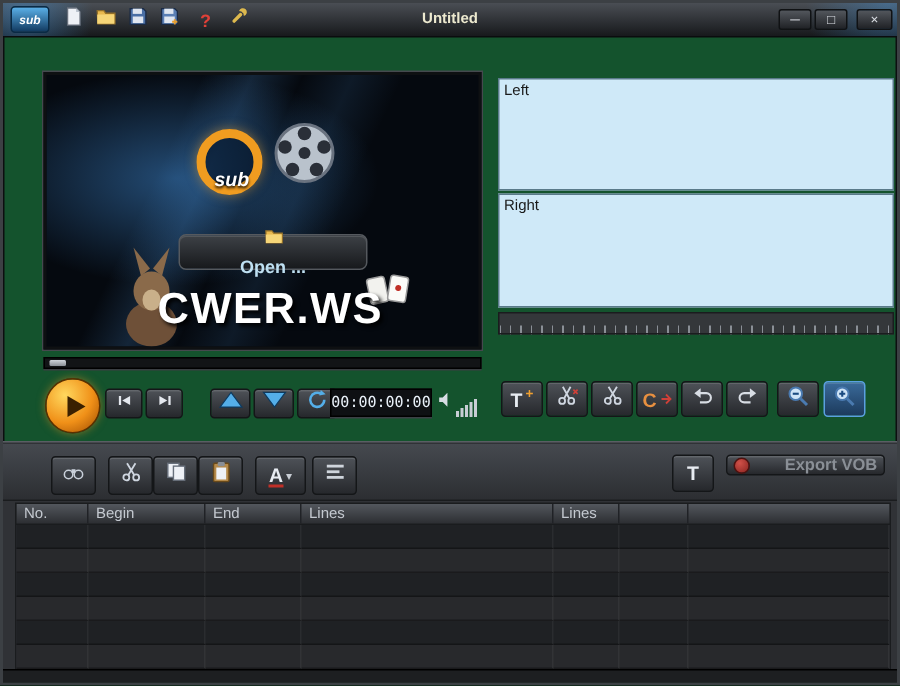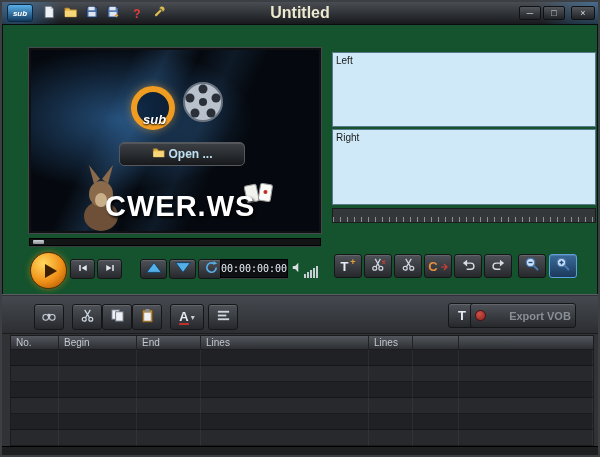--- a/index.html
+++ b/index.html
@@ -10,43 +10,43 @@
     background:
       radial-gradient(circle at 14px 8px, rgba(70,150,220,.45), transparent 46px),
       radial-gradient(circle at 590px 0px, rgba(70,150,220,.40), transparent 55px),
       linear-gradient(#4a4e54,#17191c);
     border-bottom:1px solid #0a0c0e;}
   .appicon{position:absolute;left:5px;top:2px;width:26px;height:18px;border-radius:3px;
     background:linear-gradient(#5ab0e8,#123a60);border:1px solid #0a2a44;box-sizing:border-box;
     color:#fff;font-size:8px;font-style:italic;font-weight:bold;display:flex;align-items:center;justify-content:center;}
   .tbtn{position:absolute;top:4px;height:15px;display:flex;align-items:center;justify-content:center;}
   #title{position:absolute;left:0;top:0;width:100%;height:22px;line-height:22px;text-align:center;
-    color:#ece9cf;font-size:16px;font-weight:bold;pointer-events:none;}
+    color:#ece9cf;font-size:10px;font-weight:bold;pointer-events:none;}
   .winctl{position:absolute;top:4px;height:14px;background:linear-gradient(#53575d,#202226);
     border:1px solid #101214;border-radius:2px;color:#d8dce2;font-size:9px;line-height:12px;
     text-align:center;box-sizing:border-box;}
   .helpq{color:#e04038;font-weight:bold;font-size:12px;}
   
   .btn{position:absolute;display:flex;align-items:center;justify-content:center;gap:2px;
     background:linear-gradient(#4e5258,#26282c);border:1px solid #141618;border-radius:3px;
     box-shadow:inset 0 1px 0 rgba(255,255,255,.12);box-sizing:border-box;}
   
   #video{position:absolute;left:27px;top:46px;width:292px;height:185px;background:#05090f;
     border:2px solid #0e1012;box-sizing:border-box;box-shadow:0 0 0 1px #45494e;overflow:hidden;}
   #video .rays{position:absolute;inset:0;background:
       radial-gradient(ellipse 65% 55% at 30% 38%, rgba(60,130,200,.55), transparent 72%),
       linear-gradient(115deg, transparent 28%, rgba(80,150,220,.20) 37%, transparent 46%, rgba(80,150,220,.12) 55%, transparent 64%);}
   .vlogo{position:absolute;left:92px;top:26px;width:110px;height:60px;}
   .reel{position:absolute;left:58px;top:4px;}
   .swoosh{position:absolute;left:8px;top:10px;width:44px;height:44px;border-radius:50%;
     border:6px solid #f09c20;background:rgba(4,20,40,.65);box-sizing:border-box;
     box-shadow:0 0 8px rgba(240,160,40,.5);}
   .subtext{position:absolute;left:20px;top:36px;color:#fff;font-size:13px;font-style:italic;font-weight:bold;text-shadow:0 1px 2px #000;}
-  #open-btn{left:88px;top:92px;width:126px;height:24px;border-radius:5px;
-    background:linear-gradient(#3d4146,#17191c);border:1px solid #55595e;}
+  #open-btn{left:88px;top:106px;width:126px;height:24px;border-radius:5px;
+    background:linear-gradient(#3d4146,#17191c);border:1px solid #55595e;flex-direction:column;}
   #open-btn span.lbl{color:#bfe0f2;font-size:12px;font-weight:bold;}
   #watermark{position:absolute;left:74px;top:140px;color:#fff;font-size:29px;font-weight:bold;
     letter-spacing:1px;text-shadow:2px 2px 3px #000;}
   .coyote{position:absolute;left:42px;top:112px;}
   .cards{position:absolute;left:212px;top:130px;}
   
   #seek{position:absolute;left:27px;top:236px;width:292px;height:8px;background:#121416;
     border:1px solid #000;box-sizing:border-box;box-shadow:0 1px 0 #3a3e42;}
   #seek .thumb{position:absolute;left:3px;top:1px;width:11px;height:4px;background:linear-gradient(#cfd4da,#8a8f96);border-radius:1px;}
   #play-btn{left:28px;top:250px;width:35px;height:35px;border-radius:50%;
@@ -76,21 +76,21 @@
   .plusg{color:#f0a030;font-weight:bold;font-size:9px;margin-top:-8px;}
   .cglyph{color:#e89040;font-weight:bold;font-size:13px;}
   .zoomin{background:linear-gradient(#3a6a9a,#1c3a5c)!important;border-color:#5aa0e0!important;}
   
   #bottom{position:absolute;left:0;top:292px;width:100%;height:165px;background:#303236;border-top:1px solid #5a5e64;}
   #band{position:absolute;left:0;top:1px;width:100%;height:37px;background:linear-gradient(#45494f,#2c2e32);border-bottom:1px solid #1a1c1e;}
   .btool{width:30px;height:26px;top:8px;}
   .fontA{color:#e8ecf2;font-weight:bold;font-size:13px;border-bottom:2px solid #c03028;line-height:13px;}
   .ddown{color:#c8cdd4;font-size:8px;}
   #tstyle-btn{left:446px;width:28px;height:25px;top:7px;}
-  #export-btn{left:468px;width:106px;height:25px;top:7px;gap:20px;}
+  #export-btn{left:482px;width:106px;height:14px;top:7px;gap:20px;}
   #export-btn .dot{width:9px;height:9px;border-radius:50%;background:radial-gradient(circle at 35% 30%, #d05048, #8a2420);border:1px solid #4a1210;}
   #export-btn .lbl{color:#8a8f96;font-size:11px;font-weight:bold;margin-left:3px;}
   
   .grid{display:grid;grid-template-columns:48px 78px 64px 168px 44px 46px 1fr;}
   #thead{position:absolute;left:8px;top:40px;width:584px;height:15px;
     background:linear-gradient(#53575d,#2c2e32);border:1px solid #1a1c1e;box-sizing:border-box;}
   #thead .hc{color:#c4c9d0;font-size:10px;line-height:13px;padding-left:5px;border-right:1px solid #202226;overflow:hidden;}
   #tbody{position:absolute;left:8px;top:55px;width:584px;border:1px solid #1a1c1e;border-top:none;box-sizing:border-box;}
   .trow{height:16px;}
   .trow:nth-child(odd){background:#1f2124;}

